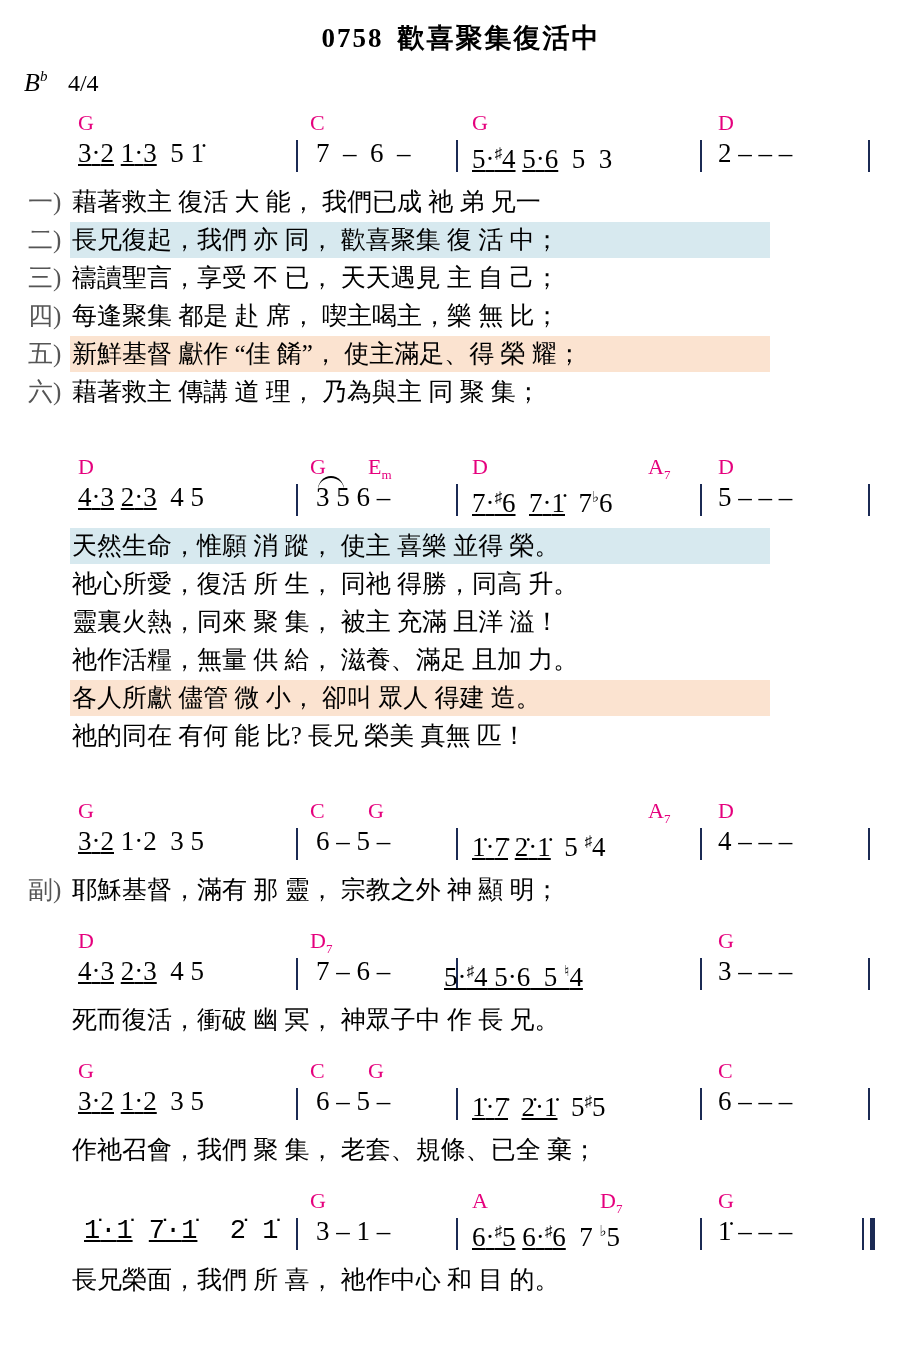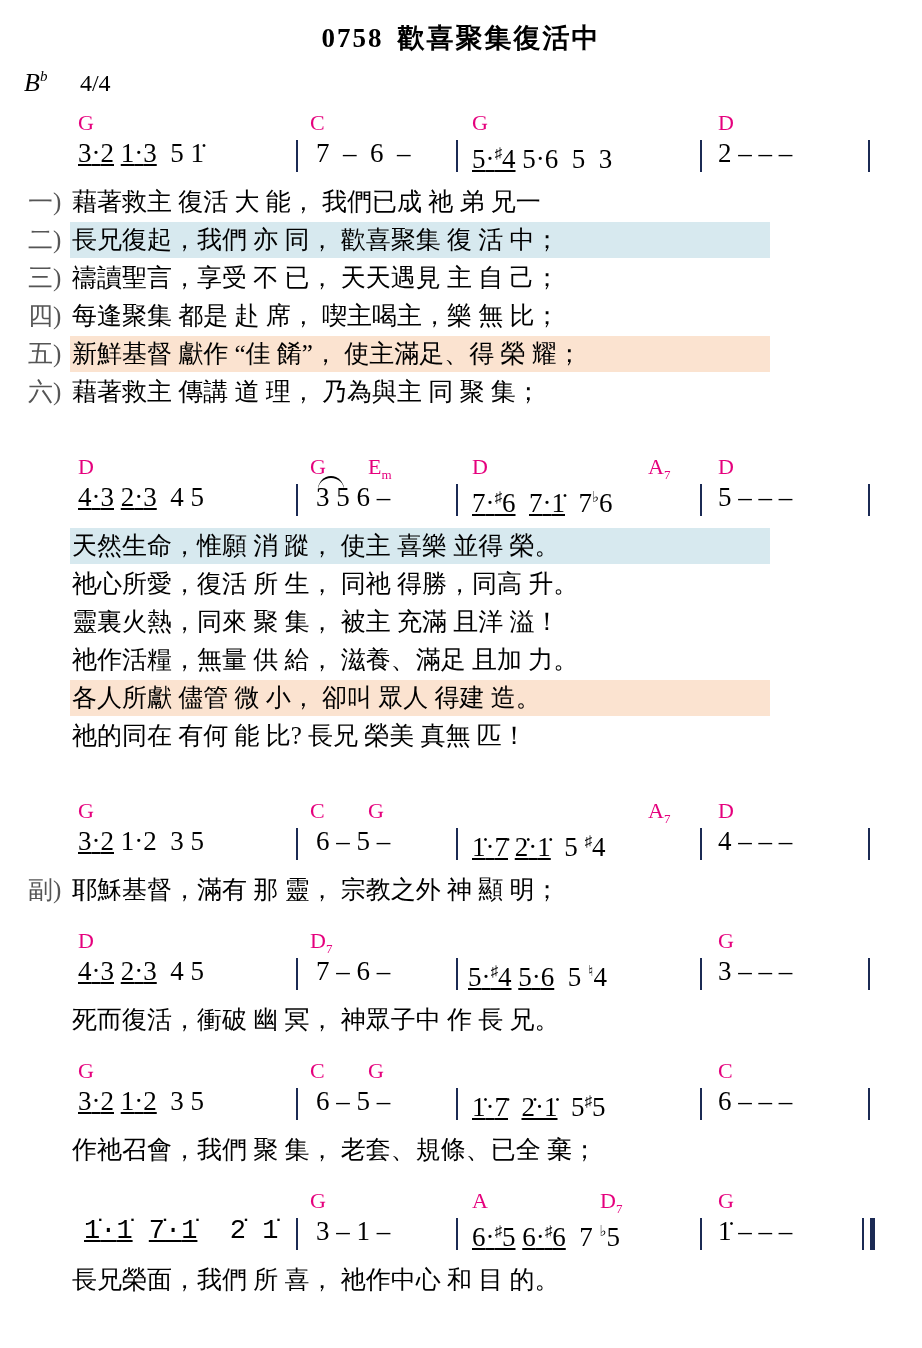--- a/index.html
+++ b/index.html
@@ -32,21 +32,21 @@
   .title .num { margin-right: 14px; }
   
   .keyline {
     position: absolute;
     left: 24px;
     top: 68px;
     font-size: 26px;
   }
   .keyline .key { font-style: italic; font-family: "Liberation Serif", serif; }
   .keyline sup { font-size: 15px; }
-  .keyline .meter { margin-left: 26px; font-size: 24px; }
+  .keyline .meter { margin-left: 14px; font-size: 24px; }
 
   
   .system { position: absolute; left: 0; width: 922px; }
 
   
   .chords { position: relative; height: 26px; }
   .chord {
     position: absolute;
     color: #e5007d;
     font-size: 22px;
@@ -127,21 +127,21 @@
       <span class="chord" style="left:78px;">G</span>
       <span class="chord" style="left:310px;">C</span>
       <span class="chord" style="left:472px;">G</span>
       <span class="chord" style="left:718px;">D</span>
     </div>
     <div class="notes">
       <span class="nt" style="left:78px;"><span style="text-decoration:underline">3<span style="text-decoration:none">·</span>2</span>&nbsp;<span style="text-decoration:underline">1<span style="text-decoration:none">·</span>3</span>&nbsp;&nbsp;5 1̇</span>
       <span class="bar" style="left:296px;"></span>
       <span class="nt" style="left:316px;">7 &nbsp;– &nbsp;6 &nbsp;–</span>
       <span class="bar" style="left:456px;"></span>
-      <span class="nt" style="left:472px;"><span style="text-decoration:underline">5<span style="text-decoration:none">·</span><sup style="font-size:15px">♯</sup>4</span>&nbsp;<span style="">5<span style="text-decoration:none">·</span>6</span>&nbsp;&nbsp;5&nbsp;&nbsp;3</span>
+      <span class="nt" style="left:472px;"><span style="text-decoration:underline">5<span style="text-decoration:none">·</span><sup style="font-size:15px">♯</sup>4</span>&nbsp;<span style="text-decoration:underline">5<span style="text-decoration:none">·</span>6</span>&nbsp;&nbsp;5&nbsp;&nbsp;3</span>
       <span class="bar" style="left:700px;"></span>
       <span class="nt" style="left:718px;">2 – – –</span>
       <span class="bar" style="left:868px;"></span>
     </div>
     <div class="lyrics">
       <div class="lrow">
         <span class="lcell lnum" style="left:28px;">一)</span>
         <span class="lcell" style="left:72px;">藉著救主 復活  大   能，   我們已成 祂 弟  兄一</span>
       </div>
       <div class="lrow">
@@ -243,21 +243,21 @@
     <div class="chords">
       <span class="chord" style="left:78px;">D</span>
       <span class="chord" style="left:310px;">D<sub>7</sub></span>
       <span class="chord" style="left:718px;">G</span>
     </div>
     <div class="notes">
       <span class="nt" style="left:78px;"><span style="text-decoration:underline">4<span style="text-decoration:none">·</span>3</span>&nbsp;<span style="text-decoration:underline">2<span style="text-decoration:none">·</span>3</span>&nbsp;&nbsp;4 5</span>
       <span class="bar" style="left:296px;"></span>
       <span class="nt" style="left:316px;">7 – 6 –</span>
       <span class="bar" style="left:456px;"></span>
-      <span class="nt" style="left:468px;"><span style="text-decoration:underline">5<span style="text-decoration:none">·</span><sup style="font-size:15px">♯</sup>4</span>&nbsp;<span style="text-decoration:underline">5<span style="text-decoration:none">·</span>6</span>&nbsp;&nbsp;5&nbsp;<sup style="font-size:15px">♮</sup>4</span>
+      <span class="nt" style="left:444px;text-decoration:underline;"><span style="text-decoration:underline">5<span style="text-decoration:none">·</span><sup style="font-size:15px">♯</sup>4</span>&nbsp;<span style="text-decoration:underline">5<span style="text-decoration:none">·</span>6</span>&nbsp;&nbsp;5&nbsp;<sup style="font-size:15px">♮</sup>4</span>
       <span class="bar" style="left:700px;"></span>
       <span class="nt" style="left:718px;">3 – – –</span>
       <span class="bar" style="left:868px;"></span>
     </div>
     <div class="lyrics">
       <div class="lrow">
         <span class="lcell" style="left:72px;">死而復活，衝破  幽   冥，   神眾子中 作 長  兄。</span>
       </div>
     </div>
   </div>

